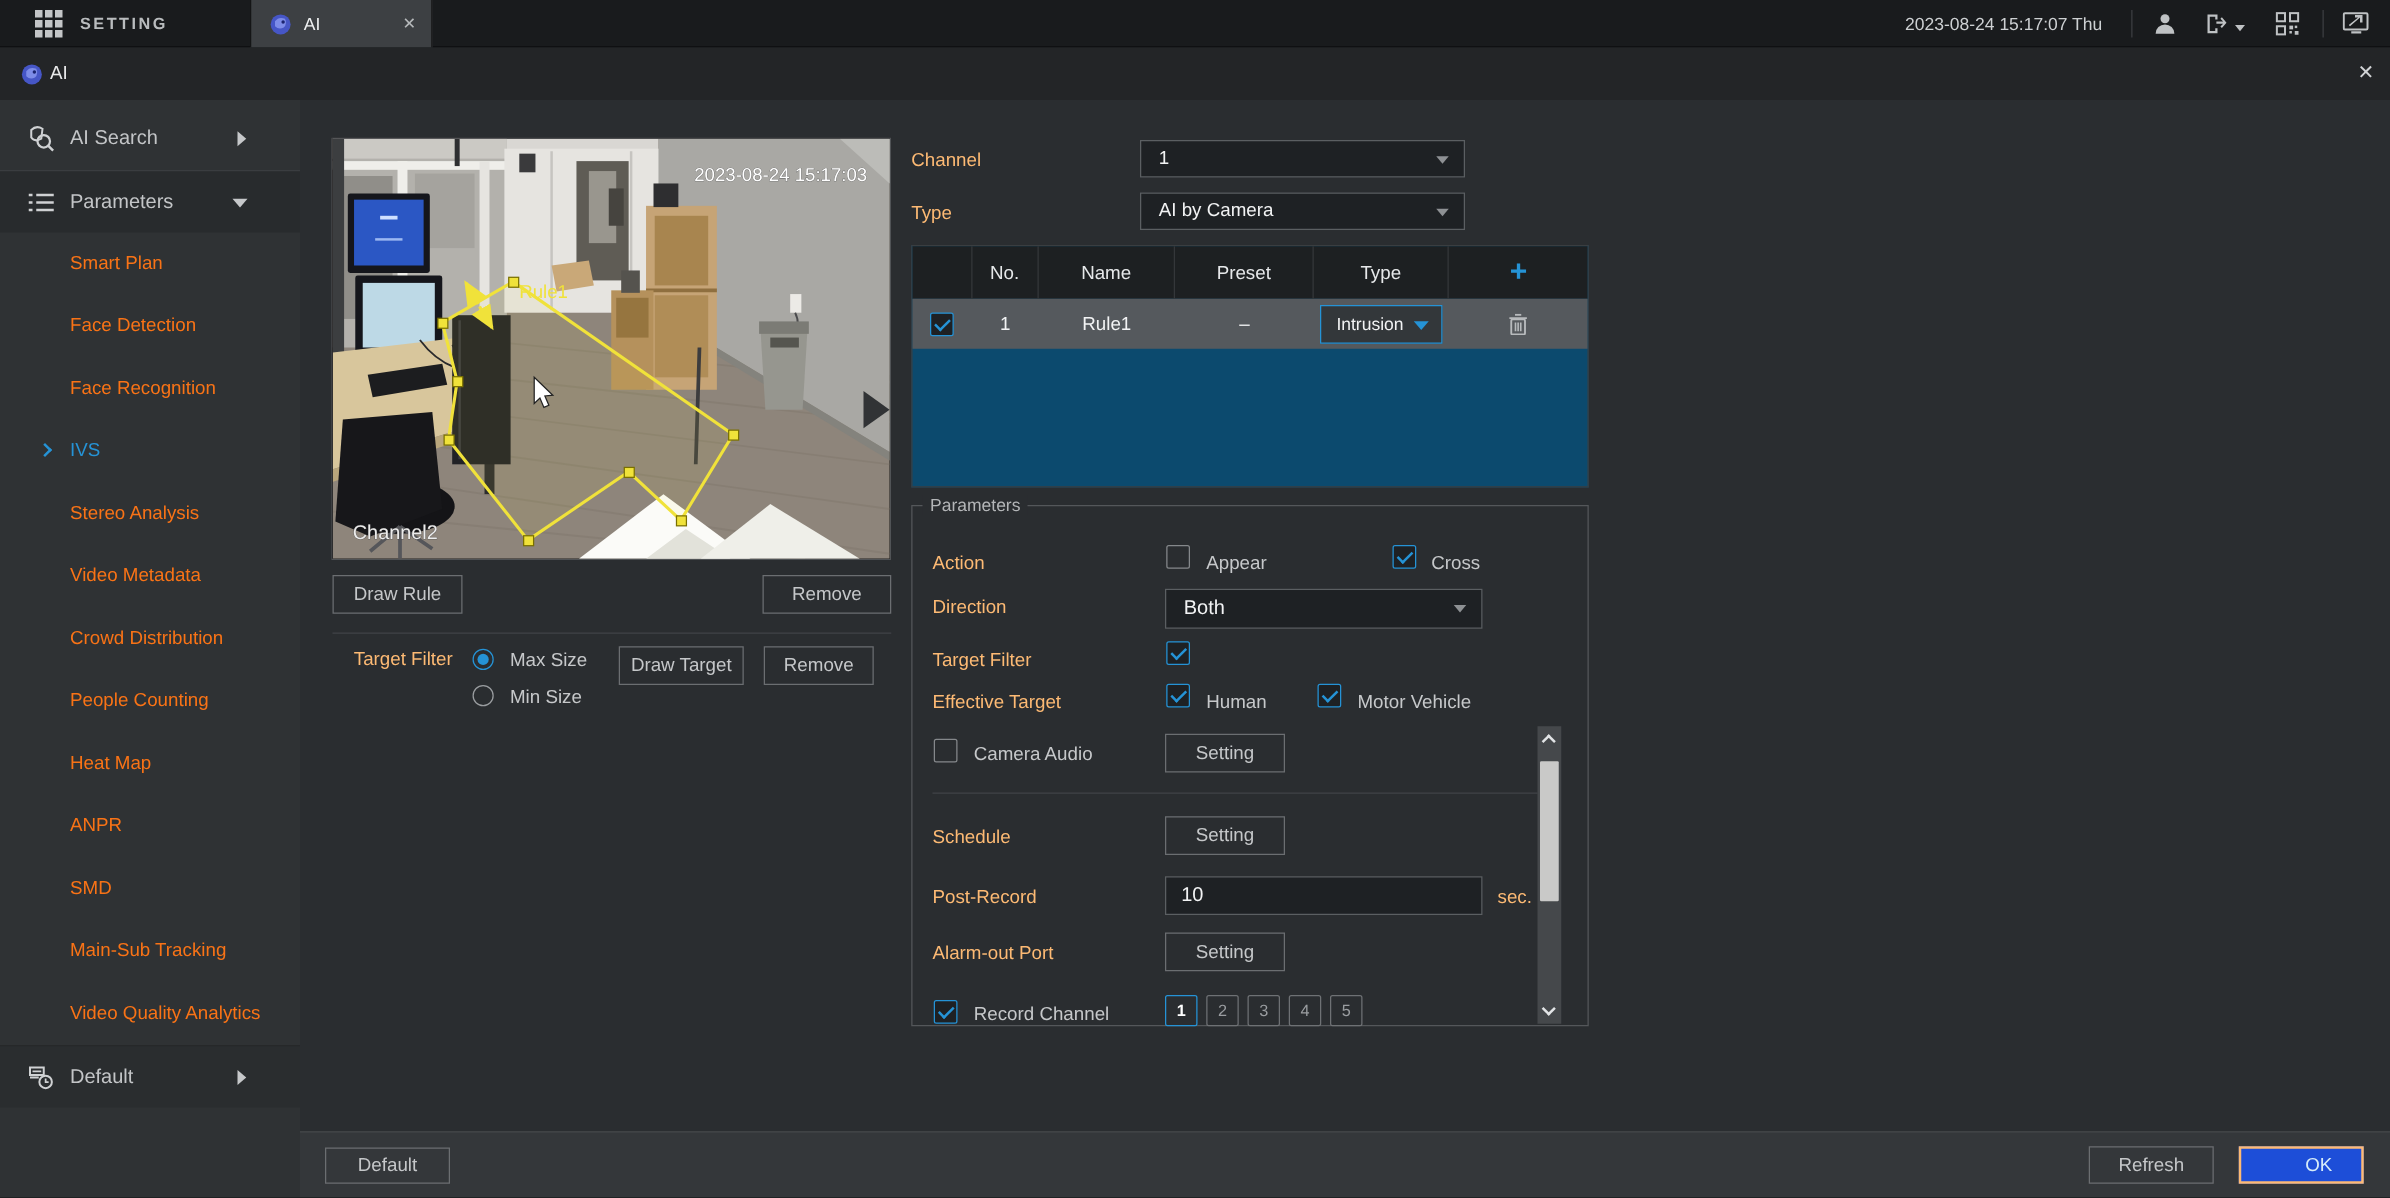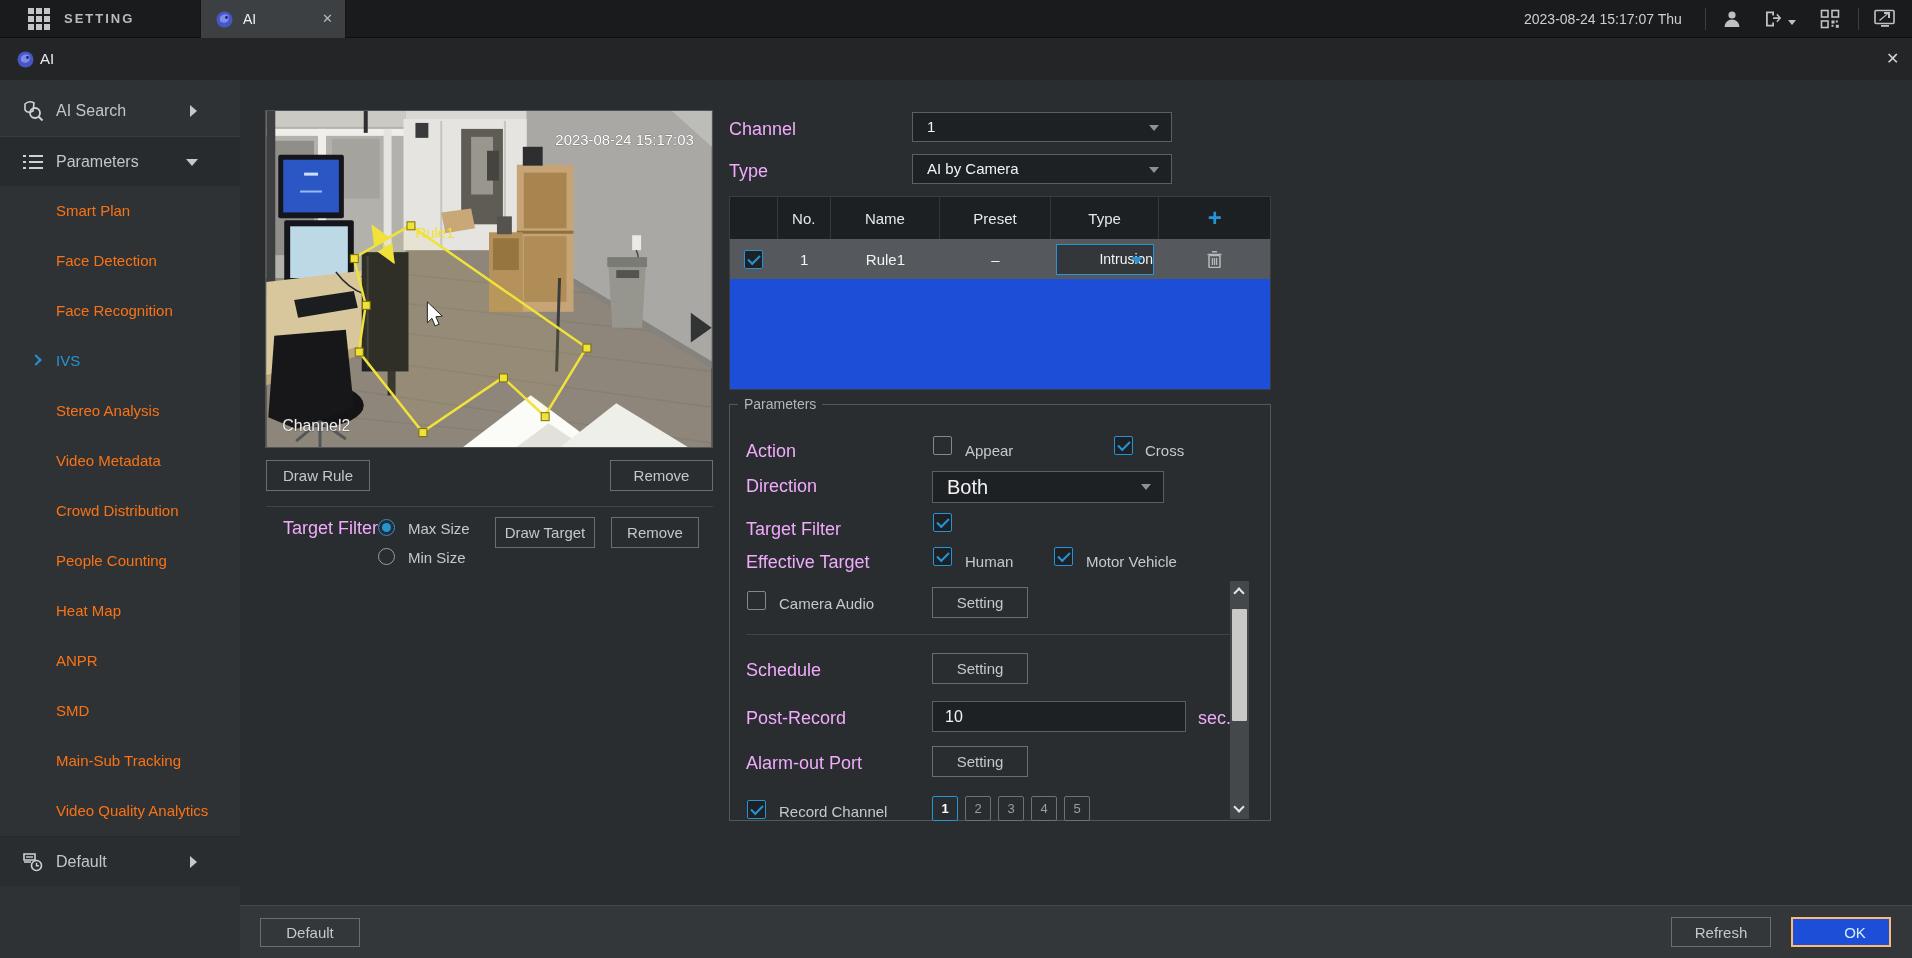--- a/index.html
+++ b/index.html
@@ -34,21 +34,21 @@
   .side-item.sel .sub-label { color:#2593d6; }
   .side-item.grp-active { background:#282b2d; border-top:1px solid #3a3d40; }
   .side-item.grp-bottom { background:#2a2d2f; border-top:1px solid #262829; }
   .side-icon { position:absolute; left:22px; top:14px; width:22px; height:22px; }
   .caret-right { position:absolute; left:190px; top:19px; width:0; height:0; border-left:7px solid #c6c8ca; border-top:6px solid transparent; border-bottom:6px solid transparent; }
   .caret-down { position:absolute; left:186px; top:22px; width:0; height:0; border-top:7px solid #c6c8ca; border-left:6px solid transparent; border-right:6px solid transparent; }
   .sel-chevron { position:absolute; left:32px; top:20px; width:8px; height:8px; border-top:2px solid #2593d6; border-right:2px solid #2593d6; transform:rotate(45deg); }
 
   
   .content { position:absolute; left:240px; top:80px; width:1672px; height:825px; background:#2a2d30; }
-  .lbl { position:absolute; font-size:18px; color:#f0abfc; line-height:18px; }
+  .lbl { position:absolute; font-size:15px; color:#fdba74; line-height:18px; }
   .val-lbl { font-size:15px; color:#c6c8ca; }
 
   .video-wrap { position:absolute; left:25px; top:30px; width:448px; height:338px; border:1px solid #505356; background:#000; }
 
   .btn { position:absolute; background:transparent; border:1px solid #6b6e71; color:#c5c7c9; font-size:15px; text-align:center; font-family:inherit; cursor:pointer; }
   .btn-primary { background:#1d4ed8; border:2px solid #fdba74; color:#d6ecf9;padding-left:28px; }
 
   .divider { position:absolute; background:#404347; }
 
   .radio { position:absolute; width:17px; height:17px; border-radius:50%; border:1px solid #9a9da0; cursor:pointer; }
@@ -56,21 +56,21 @@
   .radio.on::after { content:""; position:absolute; left:3px; top:3px; width:9px; height:9px; border-radius:50%; background:#2593d6; }
 
   .dd { position:absolute; background:#1e2124; border:1px solid #5b5f62; color:#f2f3f4; font-size:15px; line-height:28px; padding-left:14px; cursor:pointer; }
   .dd::after { content:""; position:absolute; right:12px; top:12px; width:0; height:0; border-left:5px solid transparent; border-right:5px solid transparent; border-top:6px solid #8e9194; }
 
   .cb { position:absolute; width:19px; height:19px; border:1px solid #85888b; border-radius:2px; background:transparent; cursor:pointer; }
   .cb.on { border-color:#2593d6; background:#1e2124; }
   .cb.on::after { content:""; position:absolute; left:3px; top:4px; width:10px; height:5px; border-left:2px solid #2593d6; border-bottom:2px solid #2593d6; transform:rotate(-45deg); }
 
   
-  .rules-table { position:absolute; left:489px; top:116px; width:542px; height:194px; border:1px solid #3a3e41; background:#1d4ed8;text-align:right; }
+  .rules-table { position:absolute; left:489px; top:116px; width:542px; height:194px; border:1px solid #3a3e41; background:#0c4a6e; }
   .tr { display:flex; width:100%; }
   .thead { height:42px; background:#1d2022; }
   .tbody-row { height:40px; background:#55595d; }
   .tc { display:flex; align-items:center; justify-content:center; font-size:15px; color:#e6e8ea; border-right:1px solid #34373a; position:relative; }
   .tr .tc:last-child { border-right:none; }
   .tbody-row .tc { color:#f2f3f4; border-right:none; }
   .c0{width:48px}.c1{width:53px}.c2{width:110px}.c3{width:111px}.c4{width:109px}.c5{width:111px}
   .plus { font-size:24px; font-weight:bold; color:#2593d6; line-height:20px; cursor:pointer; }
   .row-cb { position:relative; }
   .type-dd { position:relative; width:98px; height:31px; background:#33373a; border:1px solid #2593d6; color:#f2f3f4; font-size:14px; line-height:29px; padding-left:12px; cursor:pointer; }
@@ -437,21 +437,21 @@
     <div class="param-box">
       <span class="param-legend">Parameters</span>
 
       <span class="lbl" style="left:16px;top:37px">Action</span>
       <div class="cb" style="left:203px;top:31px"></div>
       <span class="lbl val-lbl" style="left:235px;top:37px">Appear</span>
       <div class="cb on" style="left:384px;top:31px"></div>
       <span class="lbl val-lbl" style="left:415px;top:37px">Cross</span>
 
       <span class="lbl" style="left:16px;top:72px">Direction</span>
-      <div class="dd" style="left:202px;top:66px;width:232px;height:32px;line-height:30px;font-size:20px">
+      <div class="dd" style="left:202px;top:66px;width:254px;height:32px;line-height:30px;font-size:16px">
         <span>Both</span>
       </div>
 
       <span class="lbl" style="left:16px;top:115px">Target Filter</span>
       <div class="cb on" style="left:203px;top:108px"></div>
 
       <span class="lbl" style="left:16px;top:148px">Effective Target</span>
       <div class="cb on" style="left:203px;top:142px"></div>
       <span class="lbl val-lbl" style="left:235px;top:148px">Human</span>
       <div class="cb on" style="left:324px;top:142px"></div>

